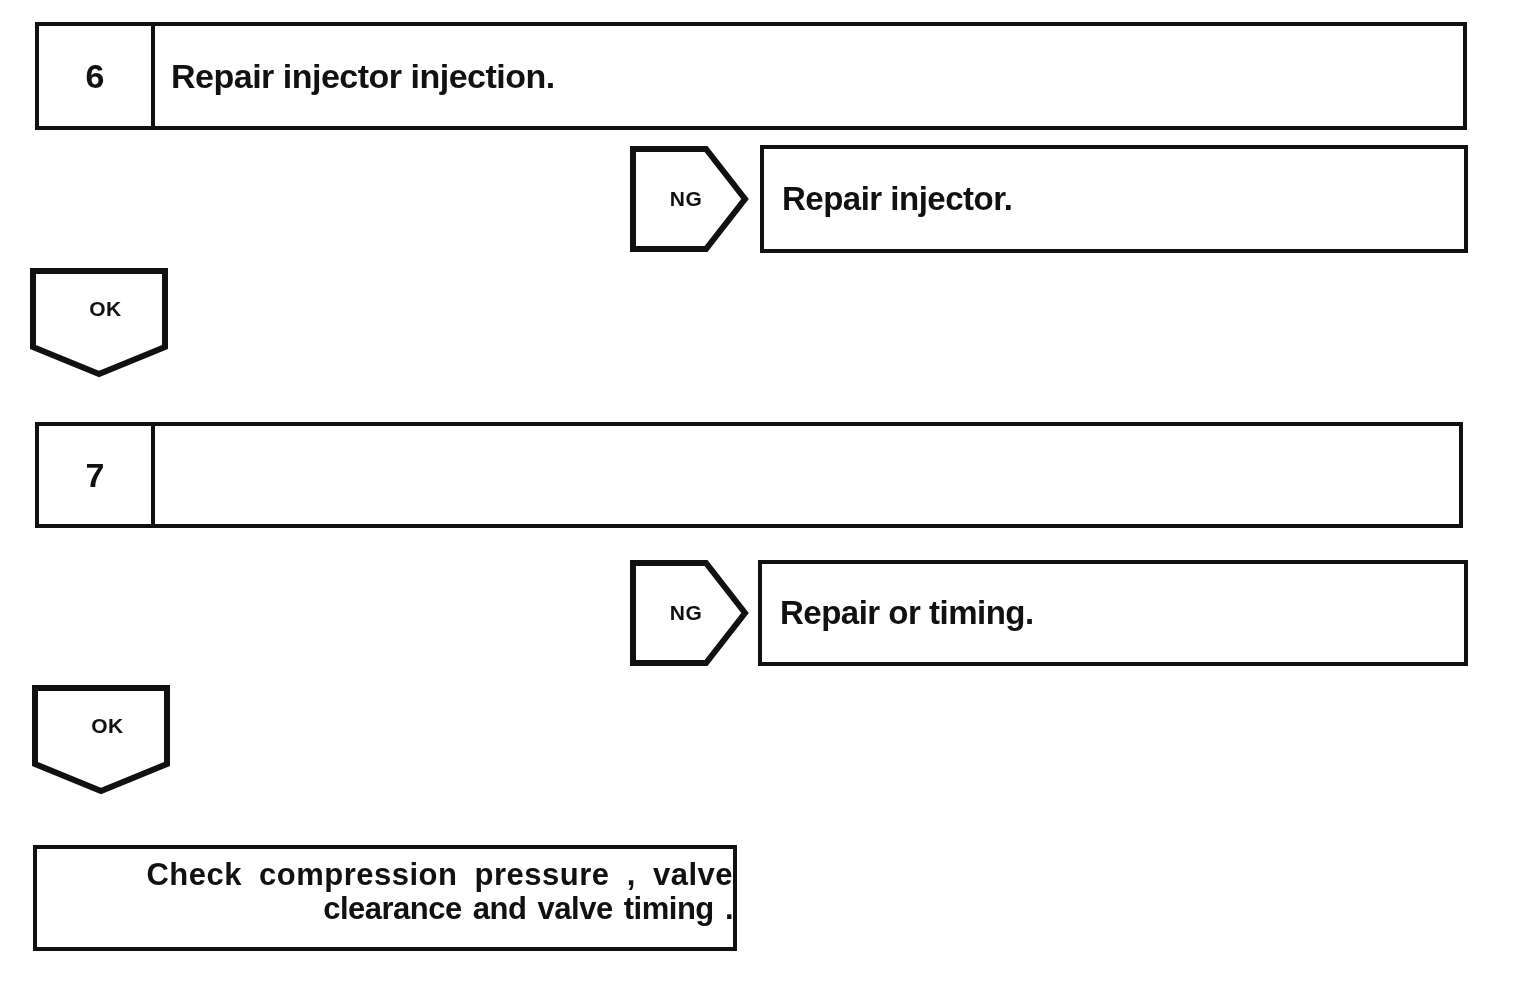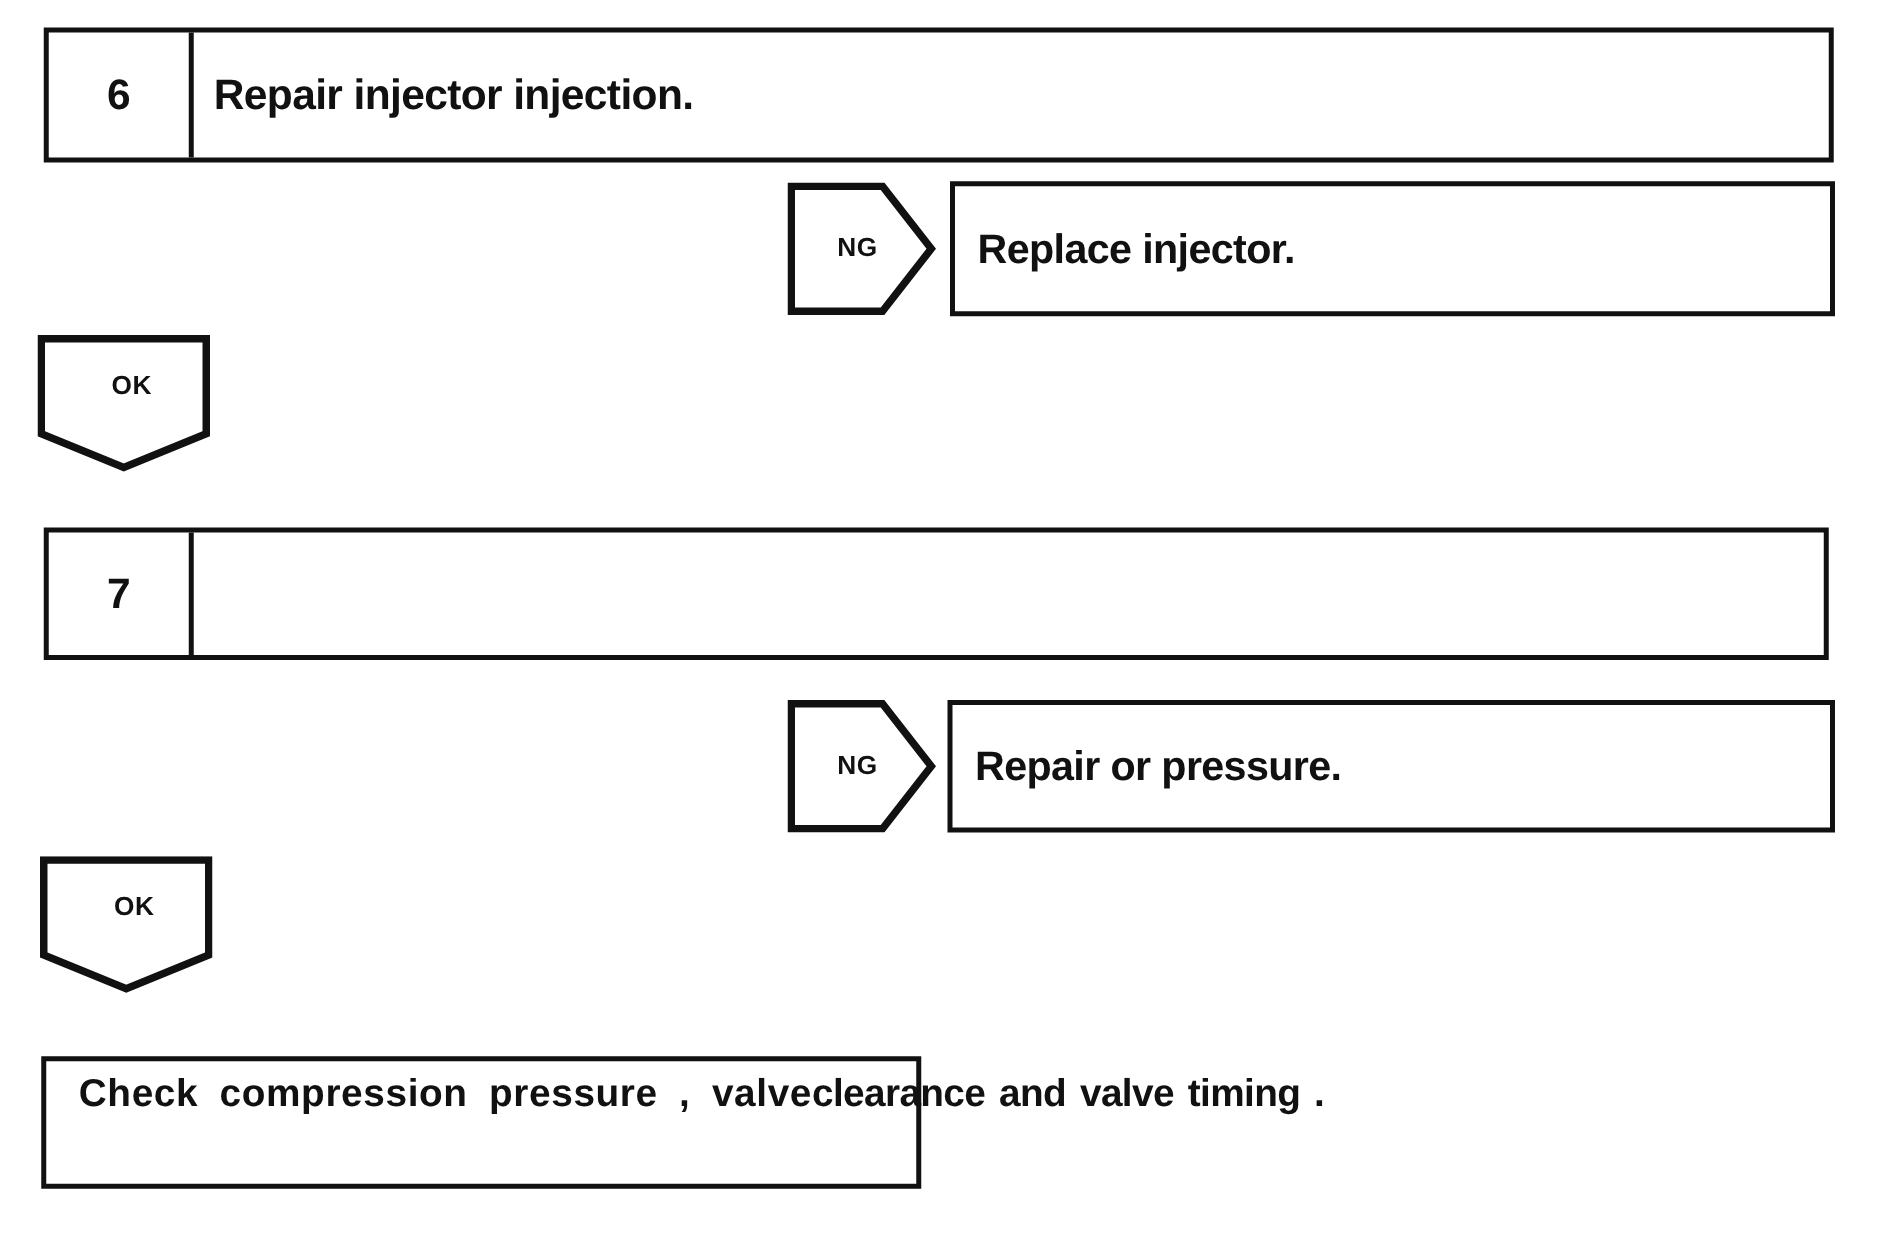--- a/index.html
+++ b/index.html
@@ -25,22 +25,22 @@
   .action-box { align-items:center; padding-left:18px; font-size:33px; letter-spacing:-0.5px; }
   .shape { position:absolute; }
   .shape svg { display:block; }
   .shape-label {
     position:absolute; display:flex; align-items:center; justify-content:center;
     font-size:21px; letter-spacing:0.5px;
   }
   .ng-label { left:0; top:0; width:112px; height:106px; }
   .ok-label { left:0; top:0; width:151px; height:82px; }
   .final-box {
-    flex-direction:row; justify-content:flex-start;
-    padding:9px 0 0 26px; font-size:31px; line-height:34px; letter-spacing:-0.5px;
+    flex-direction:column; justify-content:flex-start;
+    padding:9px 0 0 26px; font-size:31px; line-height:34px; letter-spacing:-0.5px;align-items:flex-end;
   }
   .final-line1 { word-spacing:8px; letter-spacing:0.5px; white-space:nowrap; }
   .final-line2 { word-spacing:3px; white-space:nowrap; }
 </style>
 </head>
 <body>
 
 <div class="page">
 
   <div class="box" style="left:35px; top:22px; width:1432px; height:108px;">
@@ -49,21 +49,21 @@
   </div>
 
   <div class="shape" style="left:630px; top:146px; width:119px; height:106px;">
     <svg width="119" height="106" viewBox="0 0 119 106">
       <polygon points="3,3 76,3 115,53 76,103 3,103" fill="#ffffff" stroke="#111111" stroke-width="6" stroke-linejoin="miter"></polygon>
     </svg>
     <div class="shape-label ng-label">NG</div>
   </div>
 
   <div class="box action-box" style="left:760px; top:145px; width:708px; height:108px;">
-    <span>Replace injector.</span>
+    <span>Repair injector.</span>
   </div>
 
   <div class="shape" style="left:30px; top:268px; width:138px; height:110px;">
     <svg width="138" height="110" viewBox="0 0 138 110">
       <polygon points="3,3 135,3 135,79 69,106 3,79" fill="#ffffff" stroke="#111111" stroke-width="6" stroke-linejoin="miter"></polygon>
     </svg>
     <div class="shape-label ok-label">OK</div>
   </div>
 
   <div class="box" style="left:35px; top:422px; width:1428px; height:106px;">
@@ -71,21 +71,21 @@
   </div>
 
   <div class="shape" style="left:630px; top:560px; width:119px; height:106px;">
     <svg width="119" height="106" viewBox="0 0 119 106">
       <polygon points="3,3 76,3 115,53 76,103 3,103" fill="#ffffff" stroke="#111111" stroke-width="6" stroke-linejoin="miter"></polygon>
     </svg>
     <div class="shape-label ng-label">NG</div>
   </div>
 
   <div class="box action-box" style="left:758px; top:560px; width:710px; height:106px;">
-    <span>Repair or pressure.</span>
+    <span>Repair or timing.</span>
   </div>
 
   <div class="shape" style="left:32px; top:685px; width:138px; height:110px;">
     <svg width="138" height="110" viewBox="0 0 138 110">
       <polygon points="3,3 135,3 135,79 69,106 3,79" fill="#ffffff" stroke="#111111" stroke-width="6" stroke-linejoin="miter"></polygon>
     </svg>
     <div class="shape-label ok-label">OK</div>
   </div>
 
   <div class="box final-box" style="left:33px; top:845px; width:704px; height:106px;">

